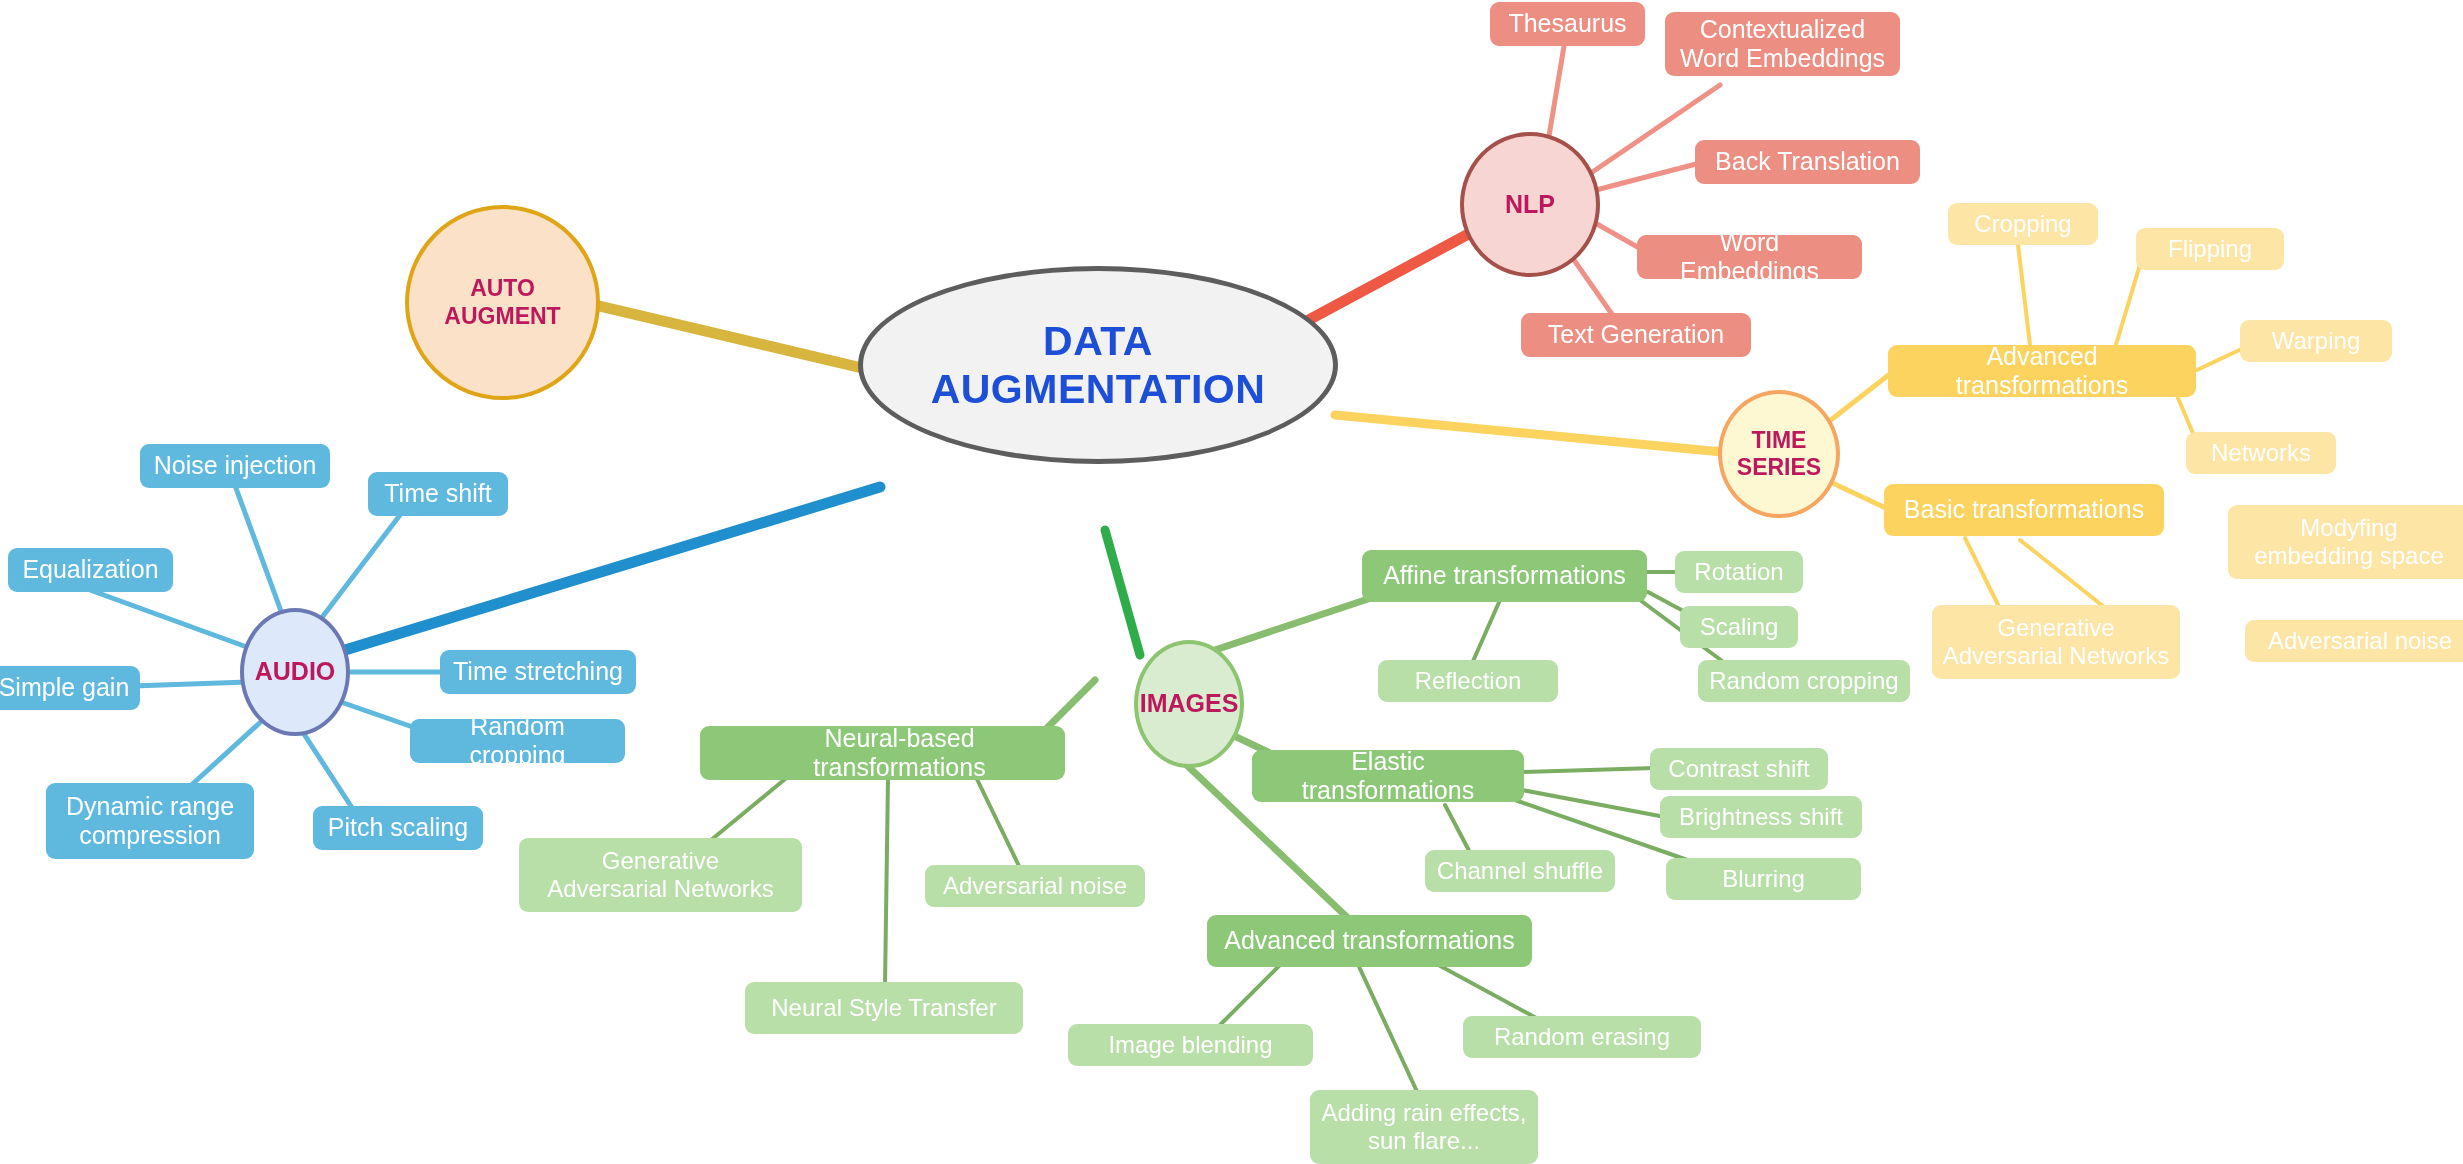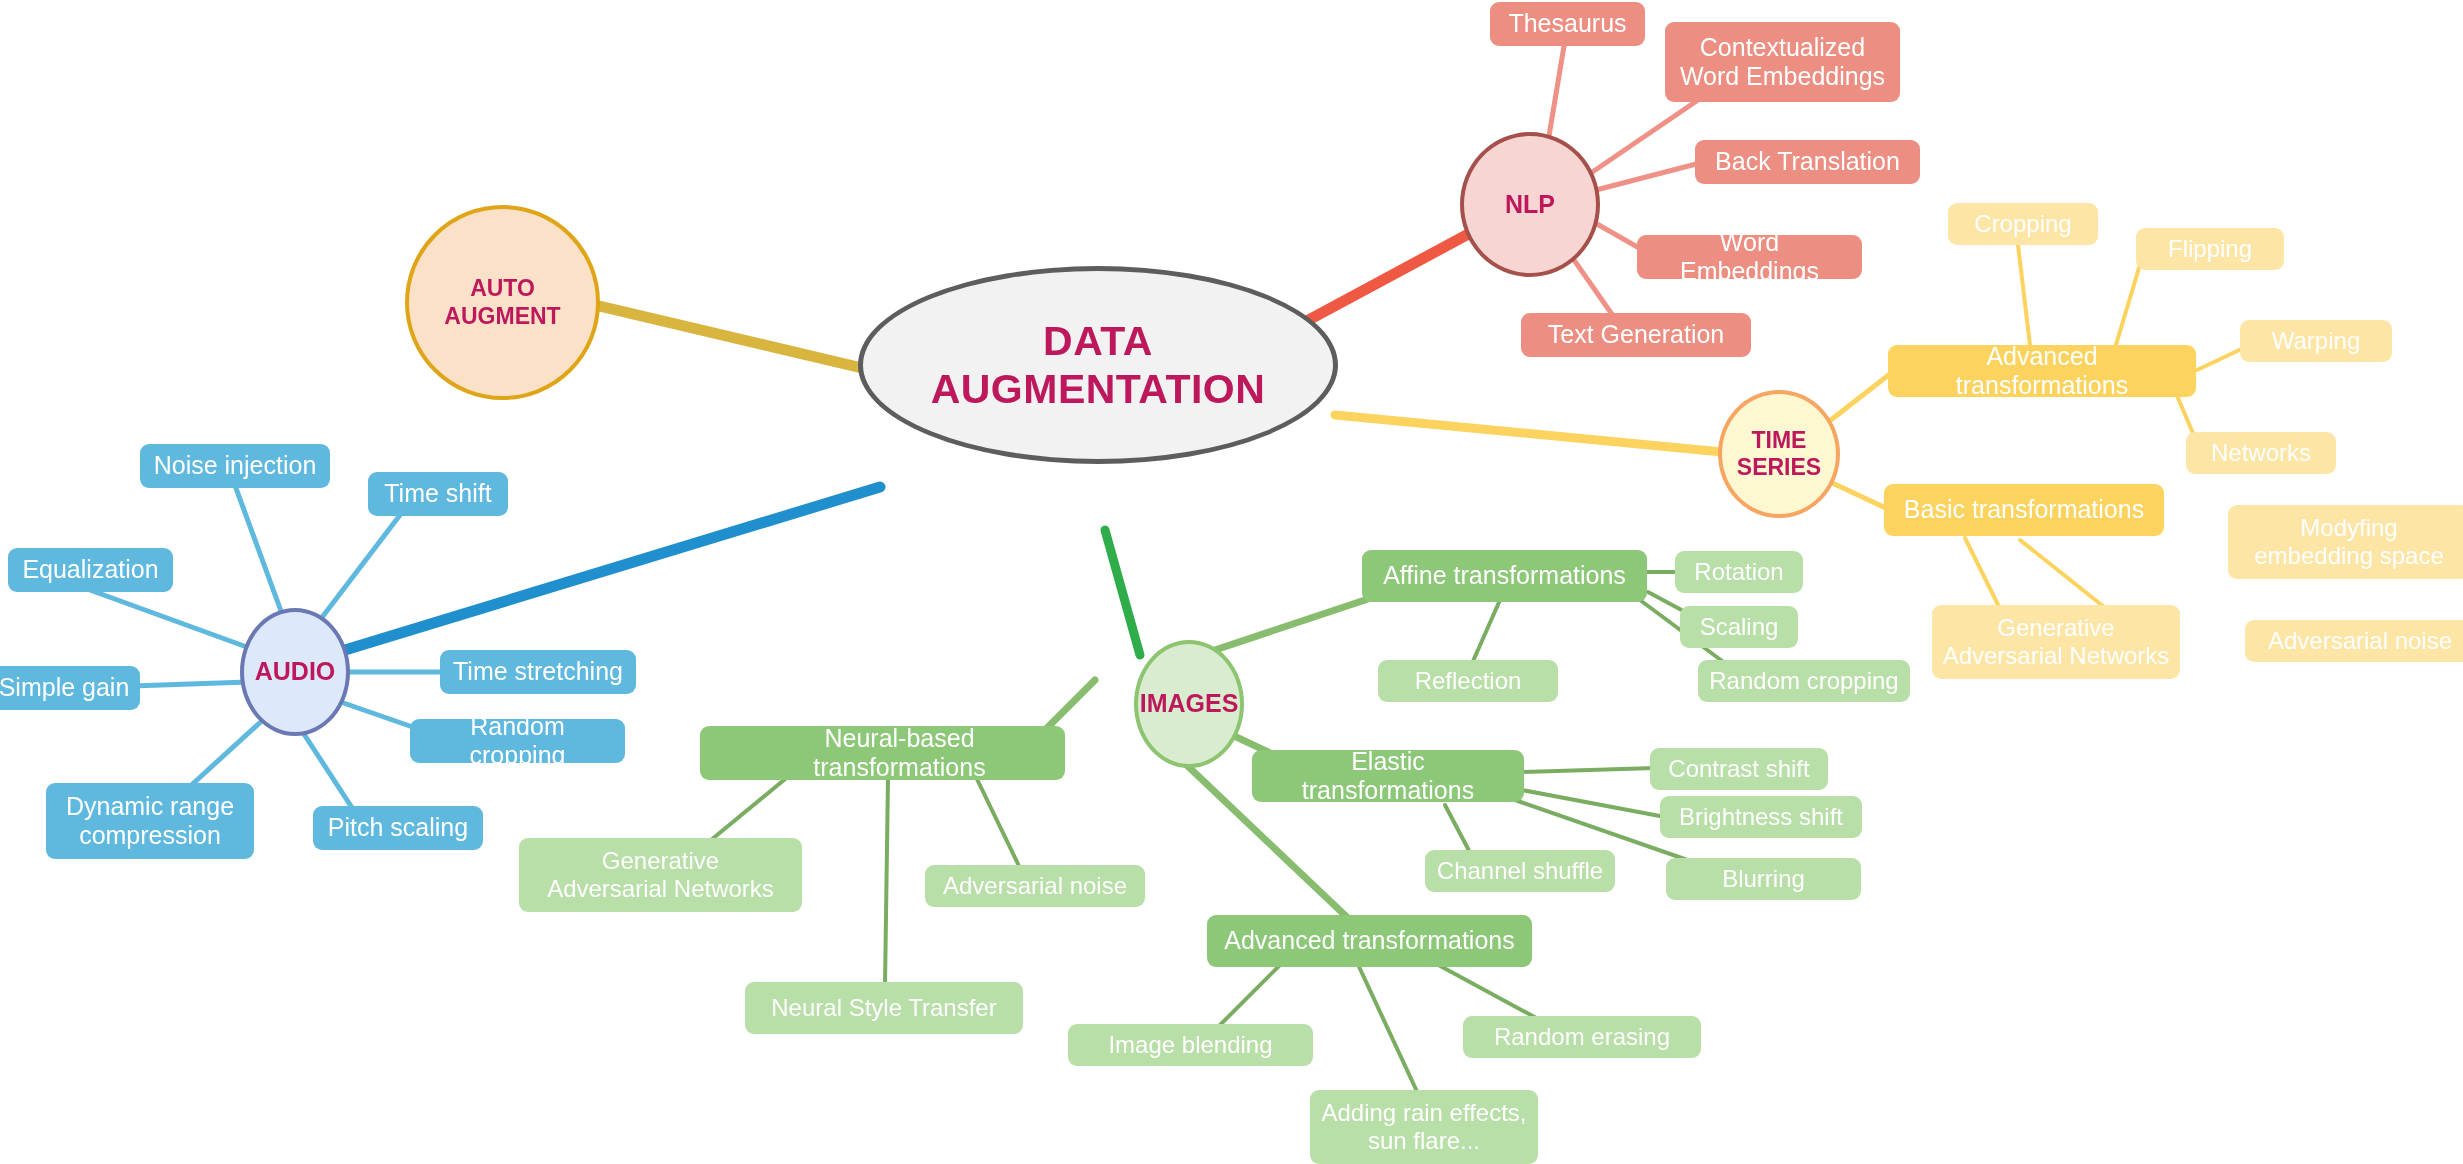--- a/index.html
+++ b/index.html
@@ -36,21 +36,21 @@
   
   .hub {
     border-radius: 50%;
     color: #be185d;
     font-weight: bold;
   }
   .hub-root {
     background: #f2f2f2;
     border: 5px solid #5d5d5d;
     font-size: 41px;
-    color: #be185d;
+    color: #1d4ed8;
     letter-spacing: 0.5px;
     align-items: center;
   }
   .hub-nlp {
     background: #f7d5d3;
     border: 4px solid #a5504a;
     font-size: 25px;
   }
   .hub-auto {
     background: #fbe1c8;
@@ -163,21 +163,21 @@
 AUGMENT</span>
   </div>
 
   <div class="node hub hub-nlp" style="left:1460px; top:132px; width:140px; height:145px;">
     <span>NLP</span>
   </div>
 
   <div class="node box c-red" style="left:1490px; top:2px; width:155px; height:44px;">
     <span>Thesaurus</span>
   </div>
-  <div class="node box c-red" style="left:1665px; top:22px; width:235px; height:80px;">
+  <div class="node box c-red" style="left:1665px; top:12px; width:235px; height:64px;">
     <span>Contextualized
 Word Embeddings</span>
   </div>
   <div class="node box c-red" style="left:1695px; top:140px; width:225px; height:44px;">
     <span>Back Translation</span>
   </div>
   <div class="node box c-red" style="left:1637px; top:235px; width:225px; height:44px;">
     <span>Word Embeddings</span>
   </div>
   <div class="node box c-red" style="left:1521px; top:313px; width:230px; height:44px;">

